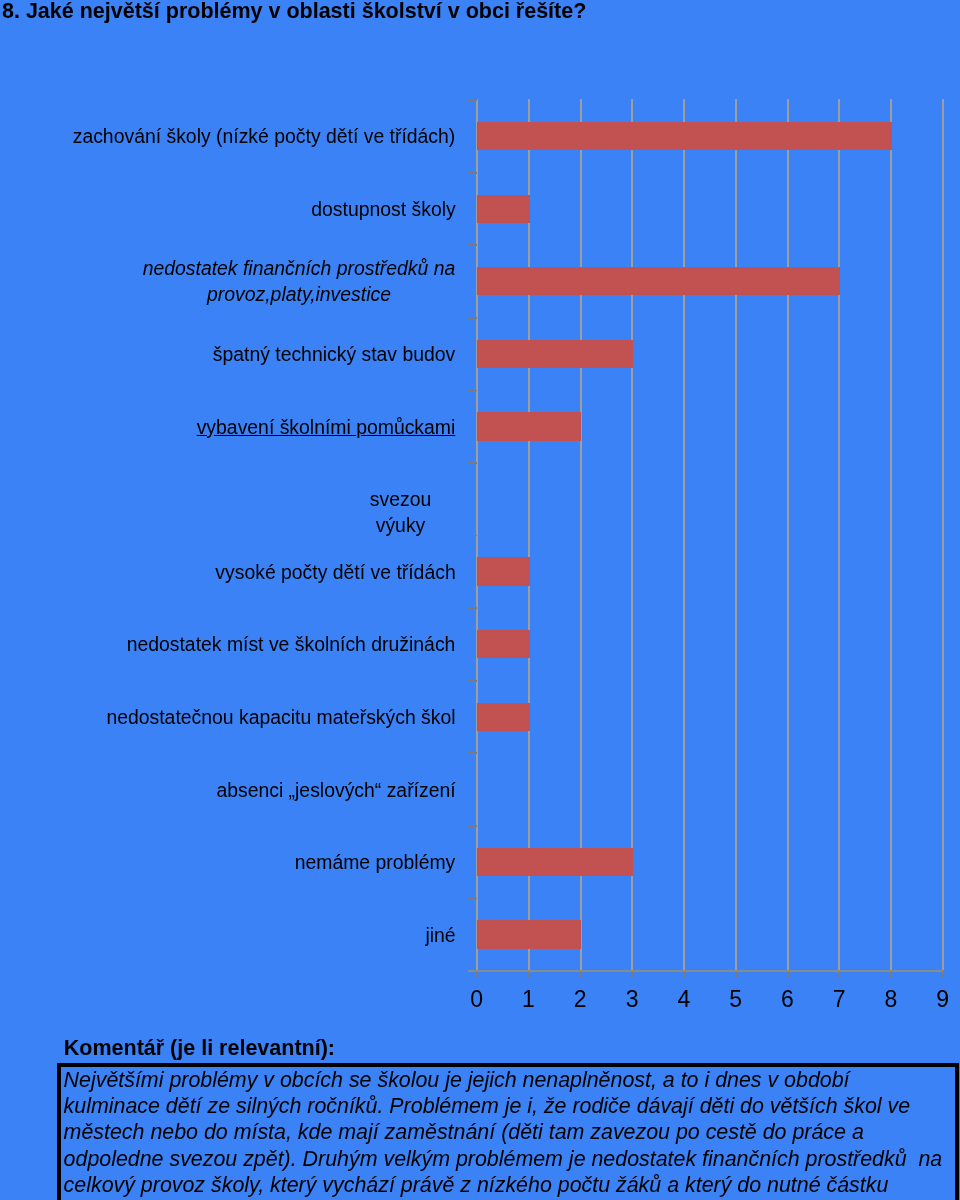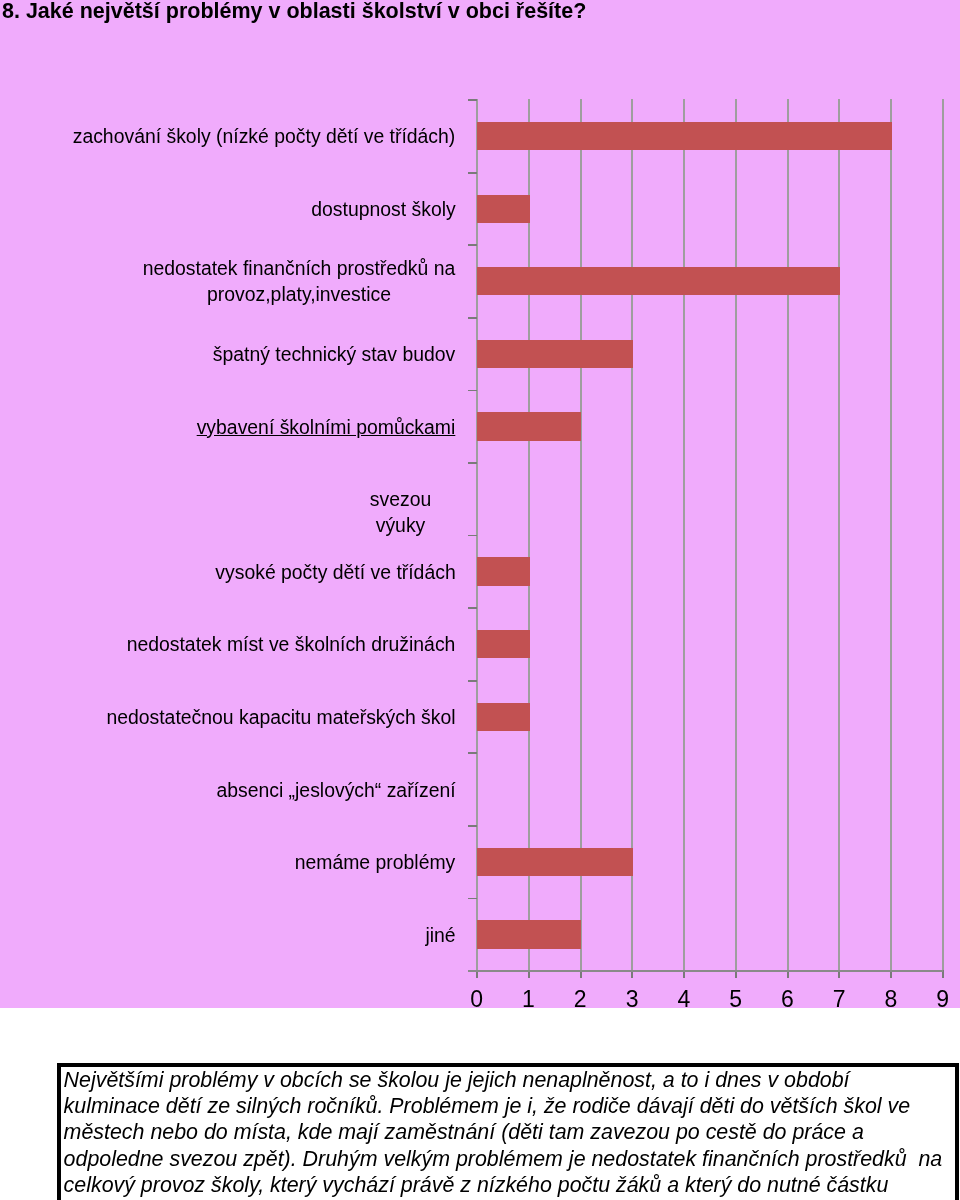--- a/index.html
+++ b/index.html
@@ -1,17 +1,17 @@
 <!DOCTYPE html>
 <html><head>
 <meta charset="utf-8">
 <style>
   html,body{margin:0;padding:0;background:#fff;overflow:hidden;}
   body{width:960px;height:1200px;font-family:"Liberation Sans",sans-serif;color:#000;overflow:hidden;-webkit-font-smoothing:antialiased;}
-  .page{position:relative;width:960px;height:1008px;background:#f0abfc;}
+  .page{position:relative;width:960px;height:1200px;background:#3b82f6;}
   #title{position:absolute;left:2px;top:-0.8px;font-size:21.5px;font-weight:bold;}
 
   
   #chart{position:absolute;left:0;top:0;width:960px;height:1020px;}
   #plot{position:absolute;left:476px;top:99px;width:466px;height:871px;}
   .gridline{position:absolute;top:0;width:1.5px;height:871px;background:#9e9e9e;}
   .xtickmark{position:absolute;top:871px;width:1.5px;height:7.6px;background:#7a7a7a;}
   .axisline{position:absolute;left:0;top:0;width:1.5px;height:871px;background:#9e9e9e;}
   .tick{position:absolute;left:-7.6px;width:8.2px;height:1.8px;background:#7a7a7a;}
   #xaxis{position:absolute;left:-7.6px;top:871px;width:474.2px;height:1.6px;background:#8a8a8a;}
@@ -28,21 +28,21 @@
 </head>
 <body>
 
 <div class="page">
   <div id="title">8. Jaké největší problémy v oblasti školství v obci řešíte?</div>
 
   <div id="chart">
     <div id="cats">
         <div class="cat" style="width: 430px; top: 124.292px;"><span style="width: 384px;">zachování školy (nízké počty dětí ve třídách)</span></div>
         <div class="cat" style="width: 430px; top: 196.875px;"><span style="width: 145px; text-align: center;">dostupnost školy</span></div>
-        <div class="cat" style="width: 430px; top: 256.458px;"><span style="width: 314px;">nedostatek finančních prostředků na provoz,platy,investice</span></div>
+        <div class="cat" style="width: 430px; top: 256.458px;"><span style="width: 314px; font-style: italic;">nedostatek finančních prostředků na provoz,platy,investice</span></div>
         <div class="cat" style="width: 430px; top: 342.042px;"><span style="width: 244px;">špatný technický stav budov</span></div>
         <div class="cat" style="width: 430px; top: 414.625px;"><span style="width: 260px; text-decoration: underline;">vybavení školními pomůckami</span></div>
         <div class="cat" style="width: 430px; top: 487.208px;"><span style="width: 111px;">svezou výuky</span></div>
         <div class="cat" style="width: 430px; top: 559.792px;"><span style="width: 241px;">vysoké počty dětí ve třídách</span></div>
         <div class="cat" style="width: 430px; top: 632.375px;"><span style="width: 330px;">nedostatek míst ve školních družinách</span></div>
         <div class="cat" style="width: 430px; top: 704.958px;"><span style="width: 350px;">nedostatečnou kapacitu mateřských škol</span></div>
         <div class="cat" style="width: 430px; top: 777.542px;"><span style="width: 240px; margin-left: 41px;">absenci „jeslových“ zařízení</span></div>
         <div class="cat" style="width: 430px; top: 850.125px;"><span style="width: 162px; text-align: center;">nemáme problémy</span></div>
         <div class="cat" style="width: 430px; top: 922.708px;"><span style="width: 31px;">jiné</span></div>
       </div>
@@ -98,16 +98,17 @@
         <div class="xlab" style="left: 612.033px;">3</div>
         <div class="xlab" style="left: 663.811px;">4</div>
         <div class="xlab" style="left: 715.589px;">5</div>
         <div class="xlab" style="left: 767.367px;">6</div>
         <div class="xlab" style="left: 819.144px;">7</div>
         <div class="xlab" style="left: 870.922px;">8</div>
         <div class="xlab" style="left: 922.7px;">9</div>
       </div>
   </div>
 
+  <div id="komentar">Komentář (je li relevantní):</div>
   <div id="combox">
     <p>Největšími problémy v obcích se školou je jejich nenaplněnost, a to i dnes v období kulminace dětí ze silných ročníků. Problémem je i, že rodiče dávají děti do větších škol ve městech nebo do místa, kde mají zaměstnání (děti tam zavezou po cestě do práce a odpoledne svezou zpět). Druhým velkým problémem je nedostatek finančních prostředků&nbsp; na celkový provoz školy, který vychází právě z nízkého počtu žáků a který do nutné částku</p>
   </div>
 </div>
 
 </body></html>

